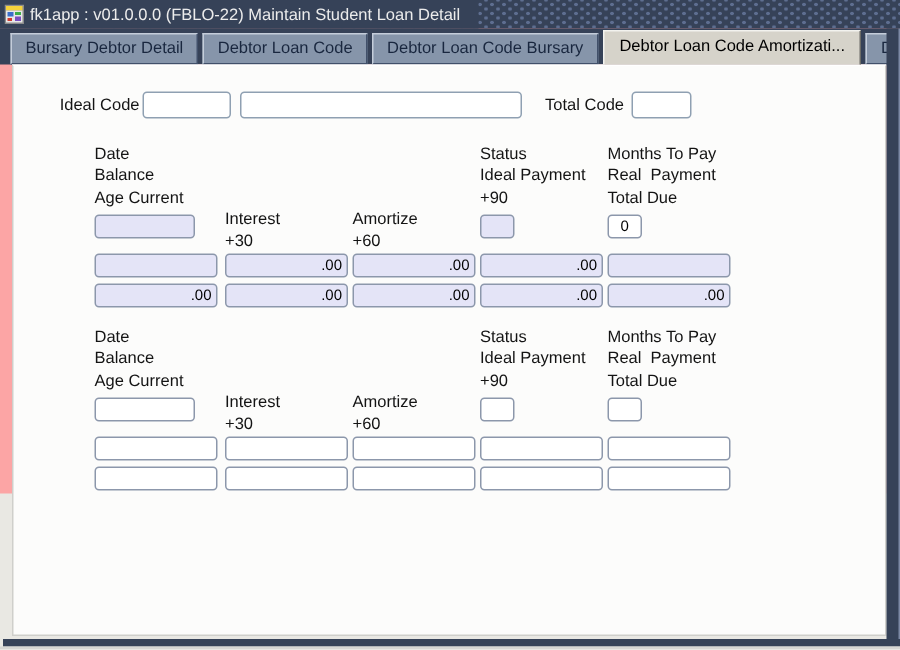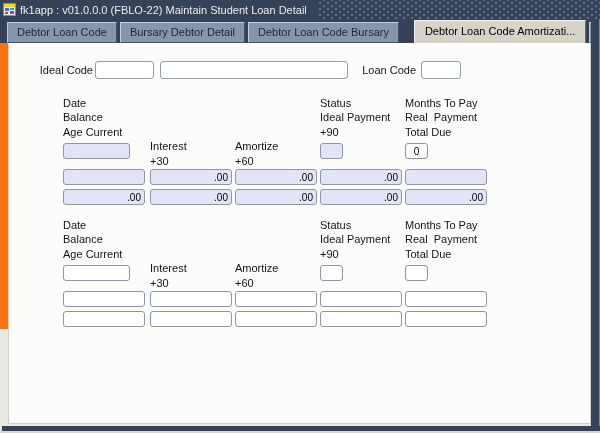--- a/index.html
+++ b/index.html
@@ -1,39 +1,39 @@
 <!DOCTYPE html>
 <html><head>
 <meta charset="utf-8">
 <style>
   * { margin:0; padding:0; box-sizing:border-box; }
   html,body { width:600px; height:433px; overflow:hidden; background:#e9e8e3;
               font-family:"Liberation Sans", sans-serif; }
-  .window { position:relative; width:600px; height:329px; background:#f97316; }
+  .window { position:relative; width:600px; height:329px; background:#fca5a5; }
 
   
   .titlebar { position:absolute; left:0; top:0; width:600px; height:19px;
     background-color:#364258;
     background-image: radial-gradient(circle, #5e6e90 1px, transparent 1.4px),
                       radial-gradient(circle, #5e6e90 1px, transparent 1.4px);
     background-size:8px 6px; background-position:0 3px, 4px 6px;
     display:flex; align-items:center; }
   .title-left { display:inline-flex; align-items:center; height:19px;
     background:#364258; padding:0 12px 0 3px; gap:4px; }
   .title-text { color:#ececec; font-size:11px; white-space:nowrap; }
 
   
   .tabrow { position:absolute; left:0; top:19px; width:600px; height:24px;
     background:#364258; display:flex; align-items:flex-end; padding-left:7px; gap:3px; }
   .tab { font-size:11px; color:#19273f; background:#8695aa;
     border:1px solid #41506a; border-top:1px solid #c4cdda; border-left:1px solid #c4cdda;
     padding:3px 9px 4px 9px; white-space:nowrap; cursor:default; }
   .tab.active { background:#d6d3ca; color:#000;
     border-top:1px solid #f2f2ee; border-left:1px solid #f2f2ee; border-right:1px solid #6b6b66;
-    border-bottom:none; padding:4px 10px 6px 10px; position:relative; z-index:2;margin-left:12px; }
+    border-bottom:none; padding:4px 10px 6px 10px; position:relative; z-index:2; }
 
   
   .canvas { position:absolute; left:8px; top:43px; width:583px; height:381px;
     background:#fcfcfb; border:1px solid #cfcfcb; border-top:1px solid #ffffff; }
 
   
   .edge-right { position:absolute; left:591px; top:19px; width:9px; height:409px;
     background:#364258; border-right:1px solid #7d89a5; }
   .edge-bottom { position:absolute; left:2px; top:426px; width:598px; height:5px;
     background:#364258; }
@@ -67,33 +67,33 @@
         <rect x="2" y="5" width="4" height="3" fill="#3a6ecc"></rect>
         <rect x="7" y="5" width="4" height="2" fill="#3cae4a"></rect>
         <rect x="2" y="9" width="3" height="2" fill="#d03a30"></rect>
         <rect x="7" y="8" width="4" height="3" fill="#7a4fc0"></rect>
       </svg>
       <span class="title-text">fk1app : v01.0.0.0 (FBLO-22) Maintain Student Loan Detail</span>
     </span>
   </div>
 
   <div class="tabrow">
+      <div class="tab">Bursary Debtor Detail</div>
       <div class="tab">Debtor Loan Code</div>
-      <div class="tab">Bursary Debtor Detail</div>
       <div class="tab">Debtor Loan Code Bursary</div>
       <div class="tab active">Debtor Loan Code Amortizati...</div>
       <div class="tab">Debtor Loan Code Sureties</div>
     </div>
 
   <div class="canvas"></div>
 
   <span class="flabel" style="left:30px; top:64px; width:63px; text-align:right;">Ideal Code</span>
   <input class="hdr-input" style="left: 95px; top: 61px; width: 59px;" value="">
   <input class="hdr-input" style="left: 160px; top: 61px; width: 188px;" value="">
-  <span class="flabel" style="left:358px; top:64px; width:58px; text-align:right;">Loan Code</span>
+  <span class="flabel" style="left:358px; top:64px; width:58px; text-align:right;">Total Code</span>
   <input class="hdr-input" style="left: 421px; top: 61px; width: 40px;" value="">
 
   <div class="edge-right"></div>
   <div class="edge-bottom"></div>
   <div class="edge-bottom-light"></div>
 <span class="flabel" style="left: 63px; top: 97px;">Date</span>
     <span class="flabel" style="left: 63px; top: 111px;">Balance</span>
     <span class="flabel" style="left: 63px; top: 126px;">Age Current</span>
     <span class="flabel" style="left: 150px; top: 140px;">Interest</span>
     <span class="flabel" style="left: 150px; top: 155px;">+30</span>

